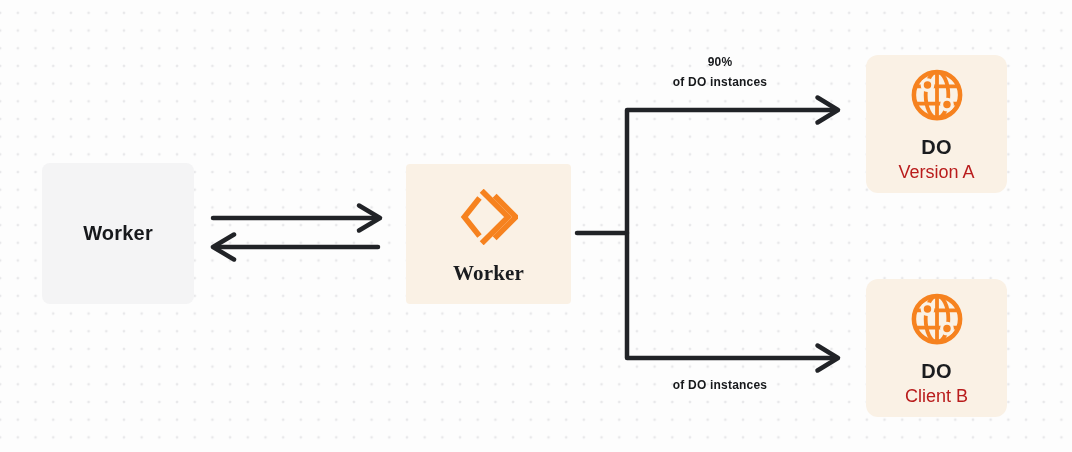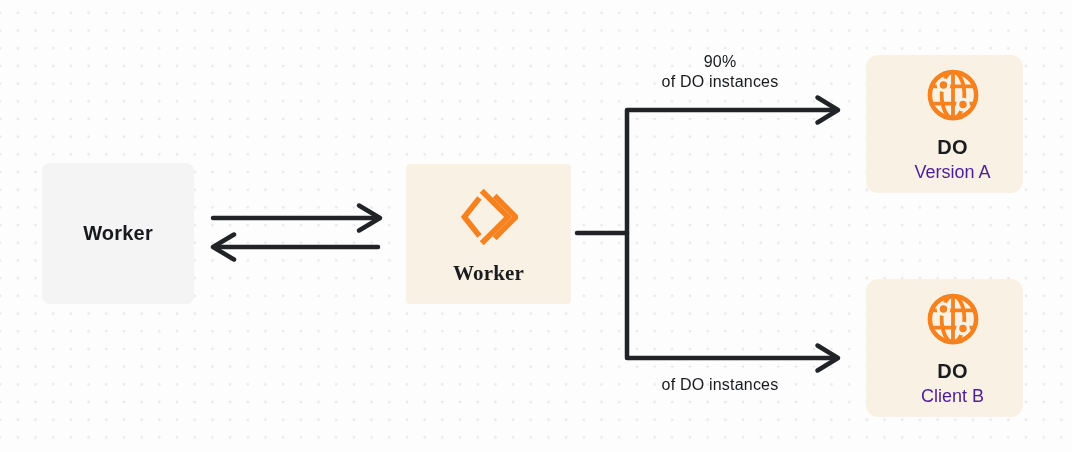--- a/index.html
+++ b/index.html
@@ -28,37 +28,37 @@
   .worker-node{
     left:406px;top:164px;width:165px;height:140px;
     background:#faf1e5;border-radius:4px;font-family:Liberation Serif, serif;
   }
   .worker-node .icon-wrap{width:58px;height:56px;margin-top:6px;}
   .worker-node .node-label{
     margin-top:16px;font-size:21px;font-weight:bold;color:#1a1c1f;letter-spacing:.2px;
   }
   .do-node{
     background:#faf1e5;border-radius:12px;
-    left:866px;width:141px;height:138px;padding-left:16px;
+    left:866px;width:141px;height:138px;
   }
   .do-node.version-a{top:55px;}
   .do-node.version-b{top:279px;}
   .do-node .icon-wrap{width:58px;height:58px;}
   .do-node .do-title{
     margin-top:12px;font-size:20px;font-weight:bold;color:#1a1c1f;letter-spacing:.3px;
   }
   .do-node .do-version{
-    margin-top:3px;font-size:18px;font-weight:normal;color:#4c1d95;
+    margin-top:3px;font-size:18px;font-weight:normal;color:#b91c1c;
   }
   .connector-layer{
     position:absolute;left:0;top:0;width:1072px;height:452px;
   }
   .branch-label{
     position:absolute;width:200px;text-align:center;
-    font-size:16px;line-height:20px;font-weight:normal;color:#17191c;letter-spacing:.2px;
+    font-size:12px;line-height:20px;font-weight:bold;color:#17191c;letter-spacing:.2px;
   }
   .branch-label.top{left:620px;top:52px;}
   .branch-label.bottom{left:620px;top:375px;}
   .icon-wrap svg{display:block;width:100%;height:100%;}
 </style>
 </head>
 <body>
 
 <div class="stage">
 

